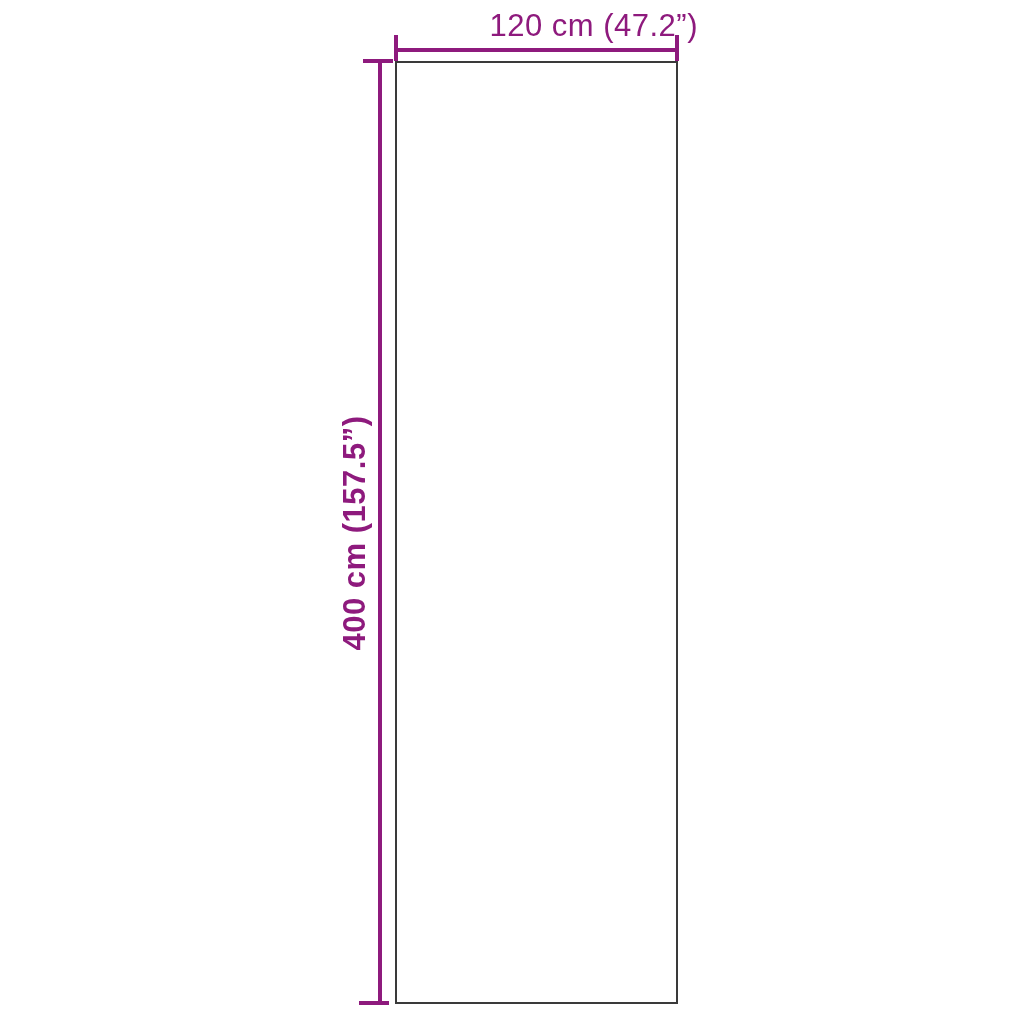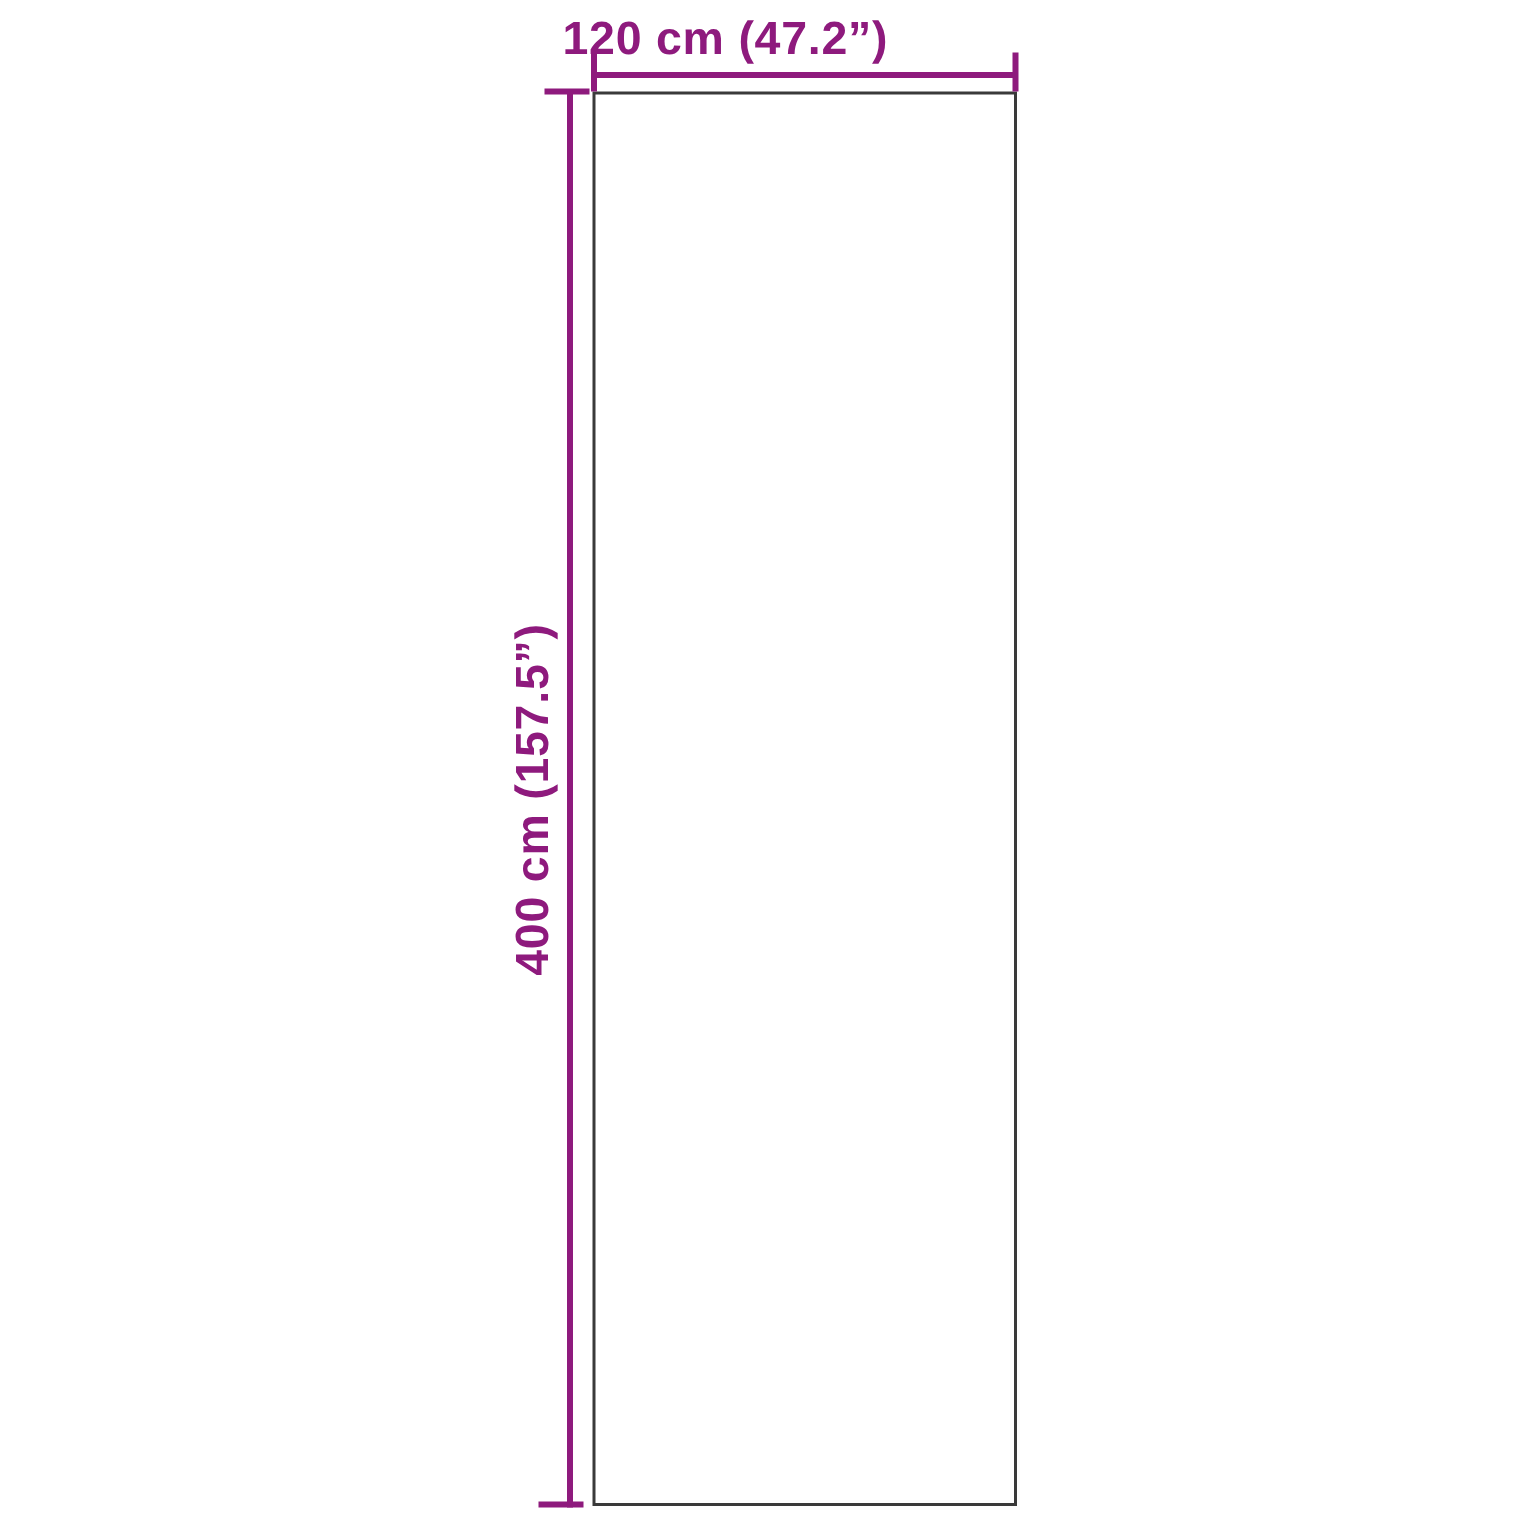--- a/index.html
+++ b/index.html
@@ -39,23 +39,23 @@
     top: 35px;
     width: 4px; height: 26px;
     background: var(--accent);
   }
   .h-dim-tick.left  { left: 394px; }
   .h-dim-tick.right { left: 675px; }
   .h-dim-label {
     position: absolute;
     left: 375px; top: 8px;
     width: 323px;
-    text-align: left;
+    text-align: right;
     font-size: 31px;
-    font-weight: bold;
+    font-weight: normal;
     color: var(--accent);
     white-space: nowrap;
     letter-spacing: 0.5px;
   }
   
   .v-dim-line {
     position: absolute;
     left: 378px; top: 61px;
     width: 4px; height: 944px;
     background: var(--accent);

